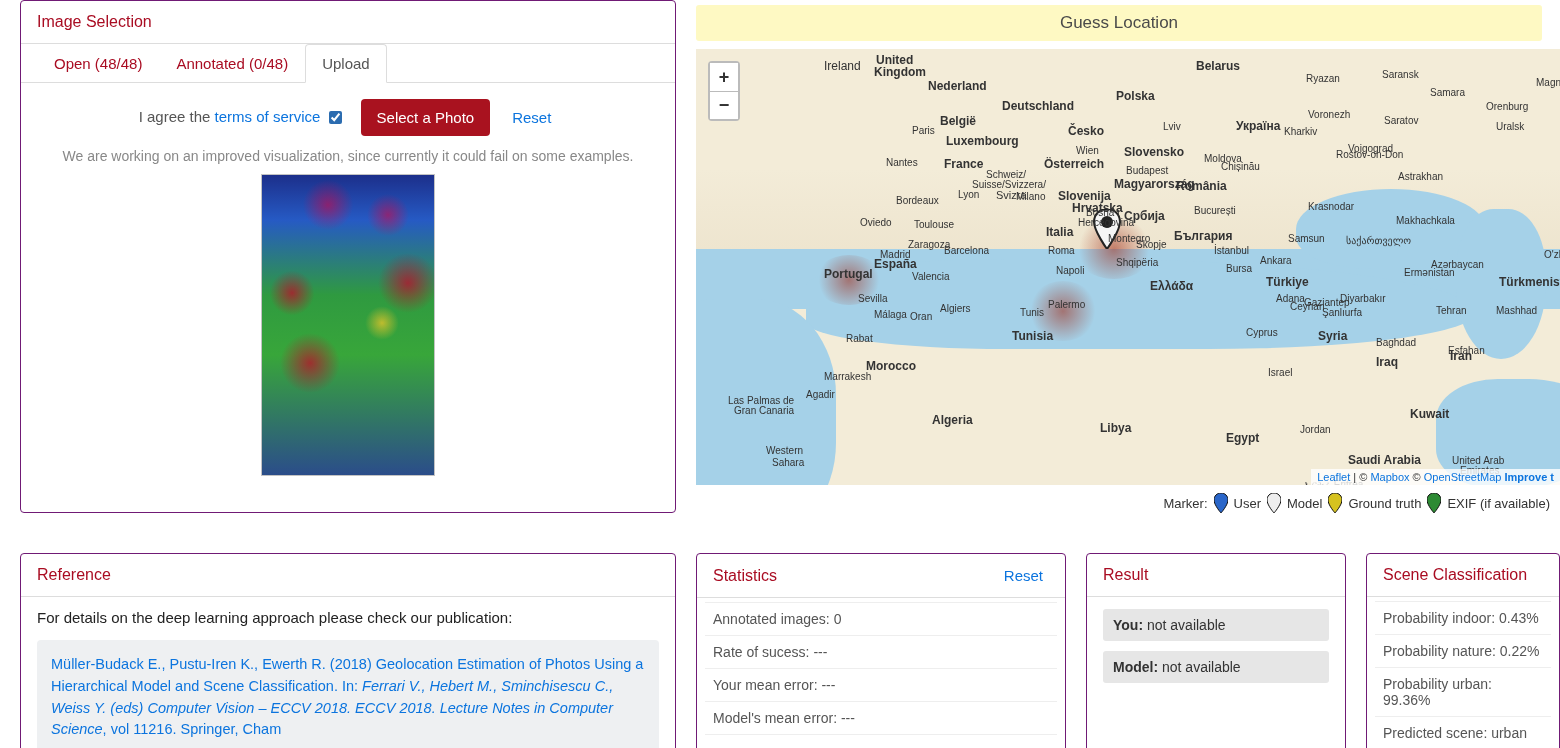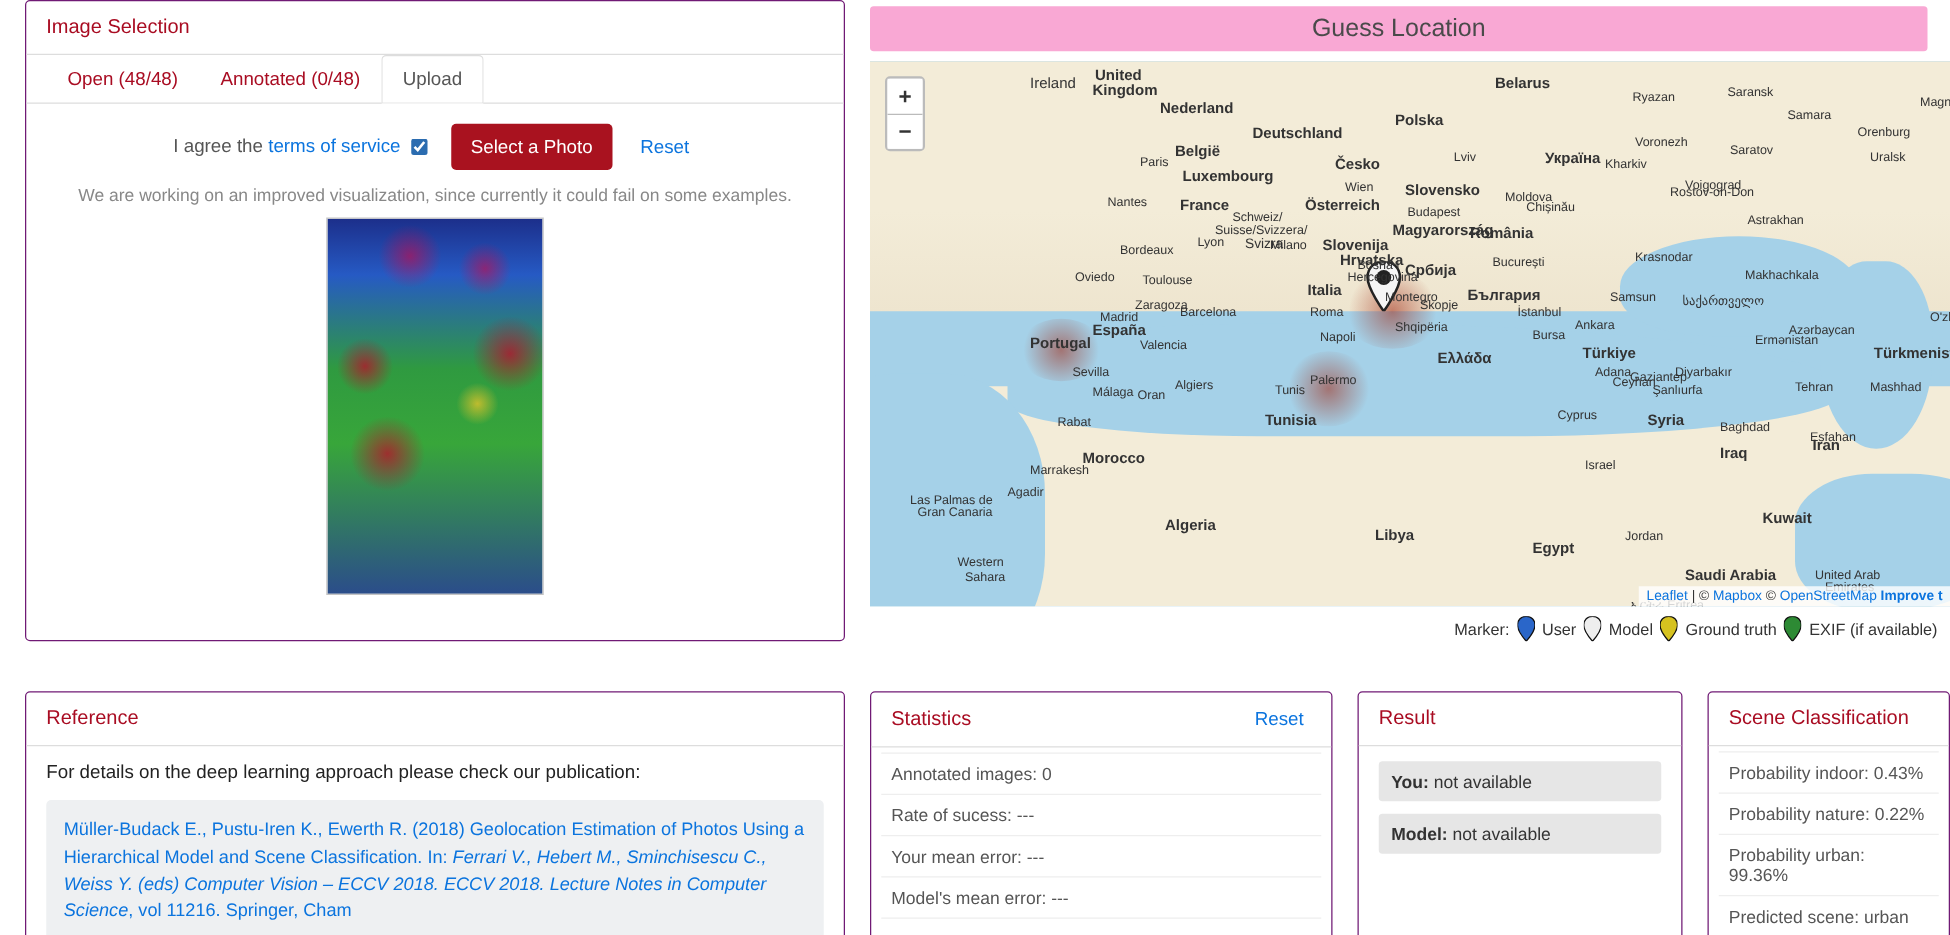--- a/index.html
+++ b/index.html
@@ -21,21 +21,21 @@
 .img-holder{display:flex;justify-content:center;padding-bottom:10px}
 .img-vis{width:174px;height:302px;border:1px solid #c3c3c3;position:relative;overflow:hidden;background:
  radial-gradient(circle 36px at 66px 30px,rgba(220,0,60,.55),transparent 70%),
  radial-gradient(circle 30px at 126px 40px,rgba(220,0,60,.55),transparent 70%),
  radial-gradient(circle 32px at 30px 118px,rgba(200,0,40,.7),transparent 70%),
  radial-gradient(circle 40px at 48px 188px,rgba(200,0,40,.7),transparent 75%),
  radial-gradient(circle 40px at 146px 108px,rgba(200,0,40,.7),transparent 75%),
  radial-gradient(circle 24px at 120px 148px,rgba(248,200,40,.7),transparent 70%),
  linear-gradient(180deg,#1c2f8b 0%,#265ac4 15%,#2f9a40 40%,#38a63a 60%,#2b4d8a 100%)}
 .right-col{display:flex;flex-direction:column;padding-top:0}
-.map-title{background:#f9a8d4;border-radius:3px;margin:5px 18px 8px 0;height:36px;display:flex;align-items:center;justify-content:center;color:#4a4a4a;font-size:20px}
+.map-title{background:#fef9c3;border-radius:3px;margin:5px 18px 8px 0;height:36px;display:flex;align-items:center;justify-content:center;color:#4a4a4a;font-size:17px}
 .map{position:relative;height:436px;background:#a5d1e8;overflow:hidden}
 .zoom{position:absolute;left:12px;top:12px;background:#fff;border:2px solid #bbb;border-radius:4px}
 .zoom button{display:block;width:28px;height:28px;border:none;background:#fff;font-size:18px;font-weight:700;cursor:pointer;color:#333}
 .zoom button+button{border-top:1px solid #bbb}
 .land{position:absolute;background:#f3ecd8}
 .land.eur{left:0;top:0;right:0;height:200px;background:linear-gradient(180deg,#f3ecd8 60%,#eee5cf)}
 .land.afr{left:0;bottom:0;right:0;height:176px;background:#f3ecd8}
 .med{position:absolute;left:110px;top:210px;width:670px;height:90px;background:#a5d1e8;border-radius:30% 60% 40% 30%}
 .black{position:absolute;left:600px;top:140px;width:190px;height:80px;background:#a5d1e8;border-radius:50% 50% 40% 40%}
 .caspian{position:absolute;left:760px;top:160px;width:90px;height:150px;background:#a5d1e8;border-radius:50% 50% 60% 60%}

